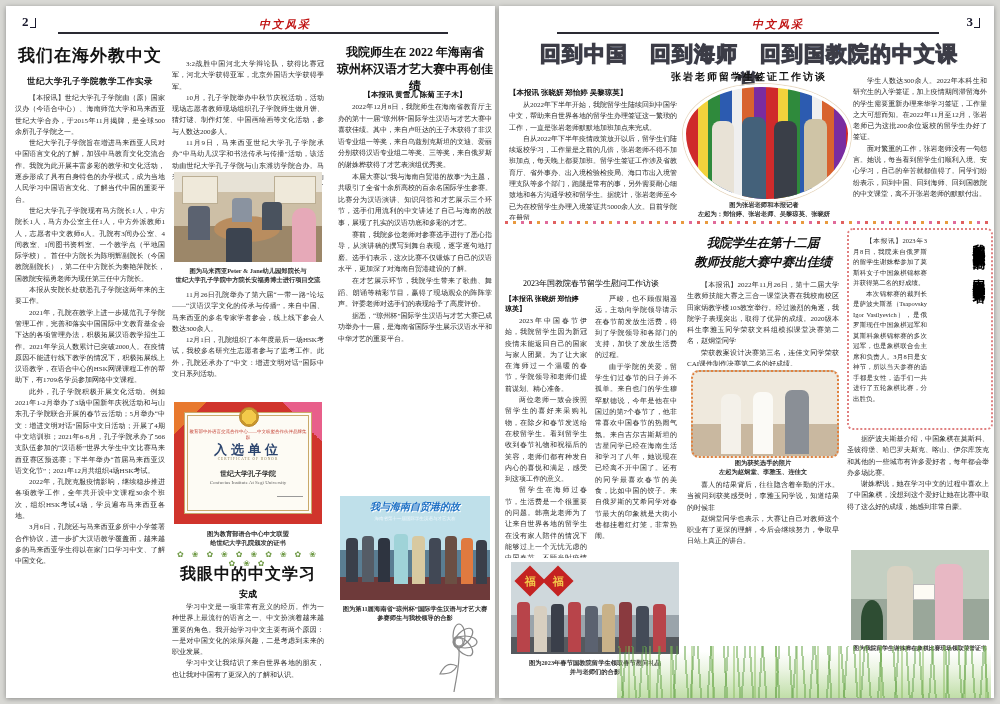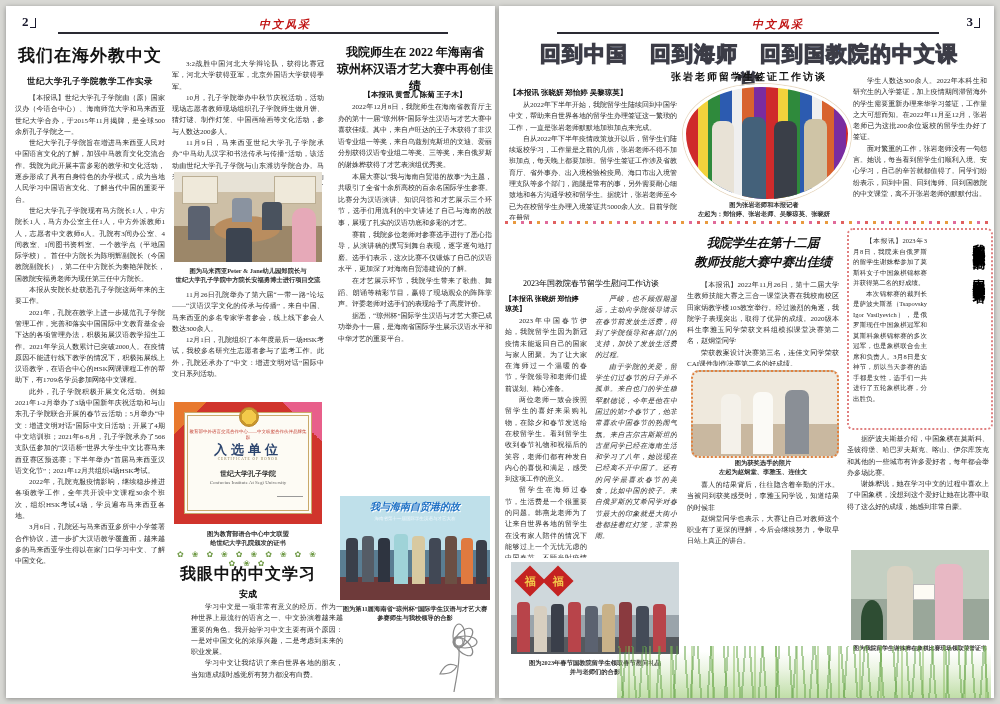--- a/index.html
+++ b/index.html
@@ -96,23 +96,23 @@
     </div>
     <div class="abs caption" style="left:164px;top:523px;width:156px;">
       <div>图为教育部语合中心中文联盟</div>
       <div>给世纪大学孔院颁发的证书</div>
     </div>
 
     <div class="abs flower-divider" style="left:164px;top:544px;width:156px;">✿ ❀ ✿ ❀ ✿ ❀ ✿ ❀ ✿ ❀ ✿ ❀ ✿</div>
 
     <h2 class="abs sans-title" style="left:164px;top:558px;width:156px;font-size:16px;text-align:center;letter-spacing:1px;">我眼中的中文学习</h2>
     <div class="abs serif-title" style="left:164px;top:582px;width:156px;font-size:9px;font-weight:bold;text-align:center;">安成</div>
-    <div class="abs body-text" style="left:166px;top:596px;width:152px;height:90px;margin-left:19px;">
+    <div class="abs body-text" style="left:166px;top:596px;width:152px;height:90px;">
         <p>学习中文是一项非常有意义的经历。作为一种世界上最流行的语言之一、中文扮演着越来越重要的角色。我开始学习中文主要有两个原因：一是对中国文化的浓厚兴趣，二是考虑到未来的职业发展。</p>
-        <p>学习中文让我结识了来自世界各地的朋友，当知道成绩时感觉所有努力都没有白费。</p>
+        <p>学习中文让我结识了来自世界各地的朋友，也让我对中国有了更深入的了解和认识。</p>
       </div>
 
     <h3 class="abs serif-title" style="left:330px;top:38px;width:158px;font-size:12px;text-align:center;line-height:17px;">
       <div>我院师生在 2022 年海南省</div>
       <div>琼州杯汉语才艺大赛中再创佳绩</div>
     </h3>
     <div class="abs byline" style="left:332px;top:84px;width:154px;text-align:center;">【本报讯  黄雪儿  陈菊  王子木】</div>
     <div class="abs body-text" style="left:332px;top:96px;width:154px;height:390px;line-height:11.6px;">
         <p>2022年12月8日，我院师生在海南省教育厅主办的第十一届“琼州杯”国际学生汉语与才艺大赛中喜获佳绩。其中，来自卢旺达的王子木获得了非汉语专业组一等奖，来自乌兹别克斯坦的文迪、爱丽分别获得汉语专业组二等奖、三等奖，来自俄罗斯的谢姝桦获得了才艺表演组优秀奖。</p>
         <p>本届大赛以“我与海南自贸港的故事”为主题，共吸引了全省十余所高校的百余名国际学生参赛。比赛分为汉语演讲、知识问答和才艺展示三个环节，选手们用流利的中文讲述了自己与海南的故事，展现了扎实的汉语功底和多彩的才艺。</p>
@@ -193,21 +193,21 @@
     </h2>
     <div class="abs serif-title" style="left:4px;top:272px;width:176px;font-size:8px;font-weight:normal;text-align:center;">2023年国教院春节留学生慰问工作访谈</div>
     <div class="abs" style="left:6px;top:288px;width:82px;height:264px;overflow:hidden;">
       <div class="byline" style="font-size:7px;">【本报讯  张晓妍  郑怡婷  琼英】</div>
       <div class="body-text">
           <p>2023年中国春节伊始，我院留学生因为新冠疫情未能返回自己的国家与家人团聚。为了让大家在海师过一个温暖的春节，学院领导和老师们提前谋划、精心准备。</p>
           <p>两位老师一致会按照留学生的喜好来采购礼物，在除夕和春节发送给在校留学生。看到留学生收到春节礼物和祝福后的笑容，老师们都有种发自内心的喜悦和满足，感受到这项工作的意义。</p>
           <p>留学生在海师过春节，生活费是一个很重要的问题。韩燕龙老师为了让来自世界各地的留学生在没有家人陪伴的情况下能够过上一个无忧无虑的中国春节，不顾当时疫情形势</p>
         </div>
     </div>
-    <div class="abs body-text" style="left:96px;top:288px;width:82px;height:264px;font-style:italic;">
+    <div class="abs body-text" style="left:96px;top:288px;width:82px;height:264px;">
         <p>严峻，也不顾假期遥远，主动向学院领导请示在春节前发放生活费，得到了学院领导和各部门的支持，加快了发放生活费的过程。</p>
         <p>由于学院的关爱，留学生们过春节的日子并不孤单。来自也门的学生穆罕默德说，今年是他在中国过的第7个春节了，他非常喜欢中国春节的热闹气氛。来自吉尔吉斯斯坦的古星同学已经在海南生活和学习了八年，她说现在已经离不开中国了。还有的同学最喜欢春节的美食，比如中国的饺子。来自俄罗斯的艾希同学对春节最大的印象就是大街小巷都挂着红灯笼，非常热闹。</p>
       </div>
 
     <div class="photo" style="left:12px;top:556px;width:168px;height:92px;background:linear-gradient(#cfd8dc 0 58%,#9aa4ab 58% 82%,#55595e 82%);">
       <div class="abs" style="left:8px;top:8px;width:22px;height:22px;background:#c42222;transform:rotate(45deg);color:#f3c94a;font-size:11px;font-weight:bold;text-align:center;line-height:22px;"><span style="display:inline-block;transform:rotate(-45deg);">福</span></div>
       <div class="abs" style="left:36px;top:8px;width:22px;height:22px;background:#c42222;transform:rotate(45deg);color:#f3c94a;font-size:11px;font-weight:bold;text-align:center;line-height:22px;"><span style="display:inline-block;transform:rotate(-45deg);">福</span></div>
       <div class="fig" style="left:6px;top:40px;width:13px;height:50px;background:#b8444a;"></div>
       <div class="fig" style="left:23px;top:44px;width:13px;height:46px;background:#d8cfc0;"></div>
       <div class="fig" style="left:40px;top:42px;width:13px;height:48px;background:#3a3f4a;"></div>

